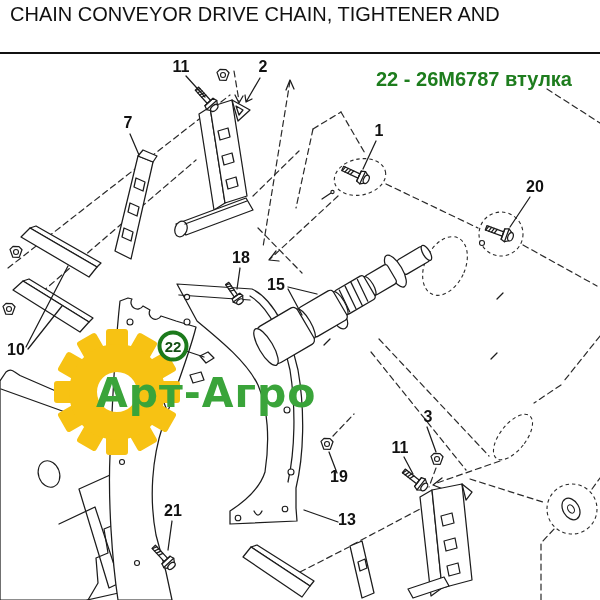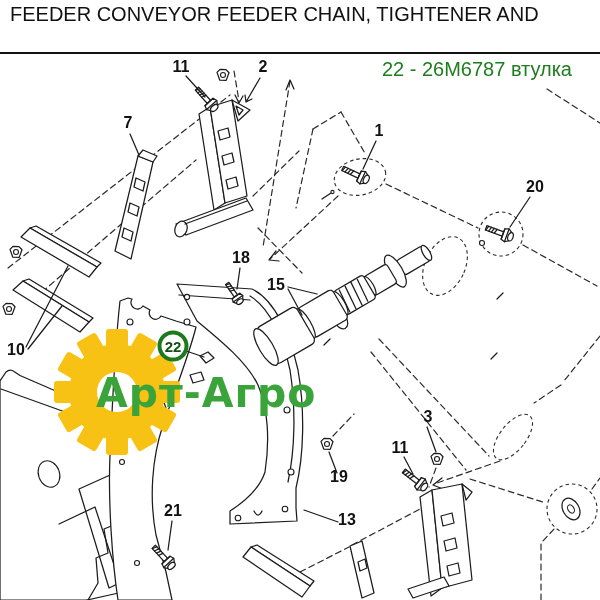--- a/index.html
+++ b/index.html
@@ -1,22 +1,22 @@
 <!DOCTYPE html>
 <html><head>
 <meta charset="utf-8">
 <style>
   html,body{margin:0;padding:0;background:#fff;}
   #stage{position:relative;width:600px;height:600px;background:#fff;overflow:hidden;
          font-family:"Liberation Sans",sans-serif;}
   #title{position:absolute;left:10px;top:2px;width:580px;color:#111;
          font-size:20px;line-height:24px;letter-spacing:0px;}
   #rule{position:absolute;left:0;top:52px;width:600px;height:2px;background:#111;}
-  #partnote{position:absolute;right:28px;top:58px;color:#1e7d1e;
-            font-size:20px;font-weight:normal;}
+  #partnote{position:absolute;right:28px;top:68px;color:#1e7d1e;
+            font-size:20px;font-weight:bold;}
   svg{position:absolute;left:0;top:0;}
   svg *{vector-effect:non-scaling-stroke;}
   .ln{fill:none;stroke:#1c1c1c;stroke-width:1.25;stroke-linejoin:round;stroke-linecap:round;}
   .face{fill:#fff;stroke:#1c1c1c;stroke-width:1.25;stroke-linejoin:round;}
   .dash{fill:none;stroke:#2a2a2a;stroke-width:1.2;stroke-dasharray:6 4;stroke-linecap:round;}
   .dash2{fill:none;stroke:#2a2a2a;stroke-width:1.1;stroke-dasharray:3.5 3;}
   .hole{fill:#fff;stroke:#1c1c1c;stroke-width:1.1;}
   .callout{font:bold 16px "Liberation Sans",sans-serif;fill:#111;text-anchor:middle;}
   .wmtext{font:bold 41px "DejaVu Sans",sans-serif;letter-spacing:1px;}
   .badge22{font:bold 15px "Liberation Sans",sans-serif;text-anchor:middle;}
@@ -258,18 +258,18 @@
     <text class="callout" x="276" y="290">15</text>
     <text class="callout" x="16" y="355">10</text>
     <text class="callout" x="428" y="422">3</text>
     <text class="callout" x="400" y="453">11</text>
     <text class="callout" x="339" y="482">19</text>
     <text class="callout" x="347" y="525">13</text>
     <text class="callout" x="173" y="516">21</text>
   </g>
 </svg>
 
-<div id="title"><span>FEEDER CONVEYOR FEEDER CHAIN, TIGHTENER AND</span><br>
+<div id="title"><span>CHAIN CONVEYOR DRIVE CHAIN, TIGHTENER AND</span><br>
 </div>
 <div id="rule"></div>
 <div id="partnote">22 - 26M6787 втулка</div>
 
 </div>
 
 </body></html>

